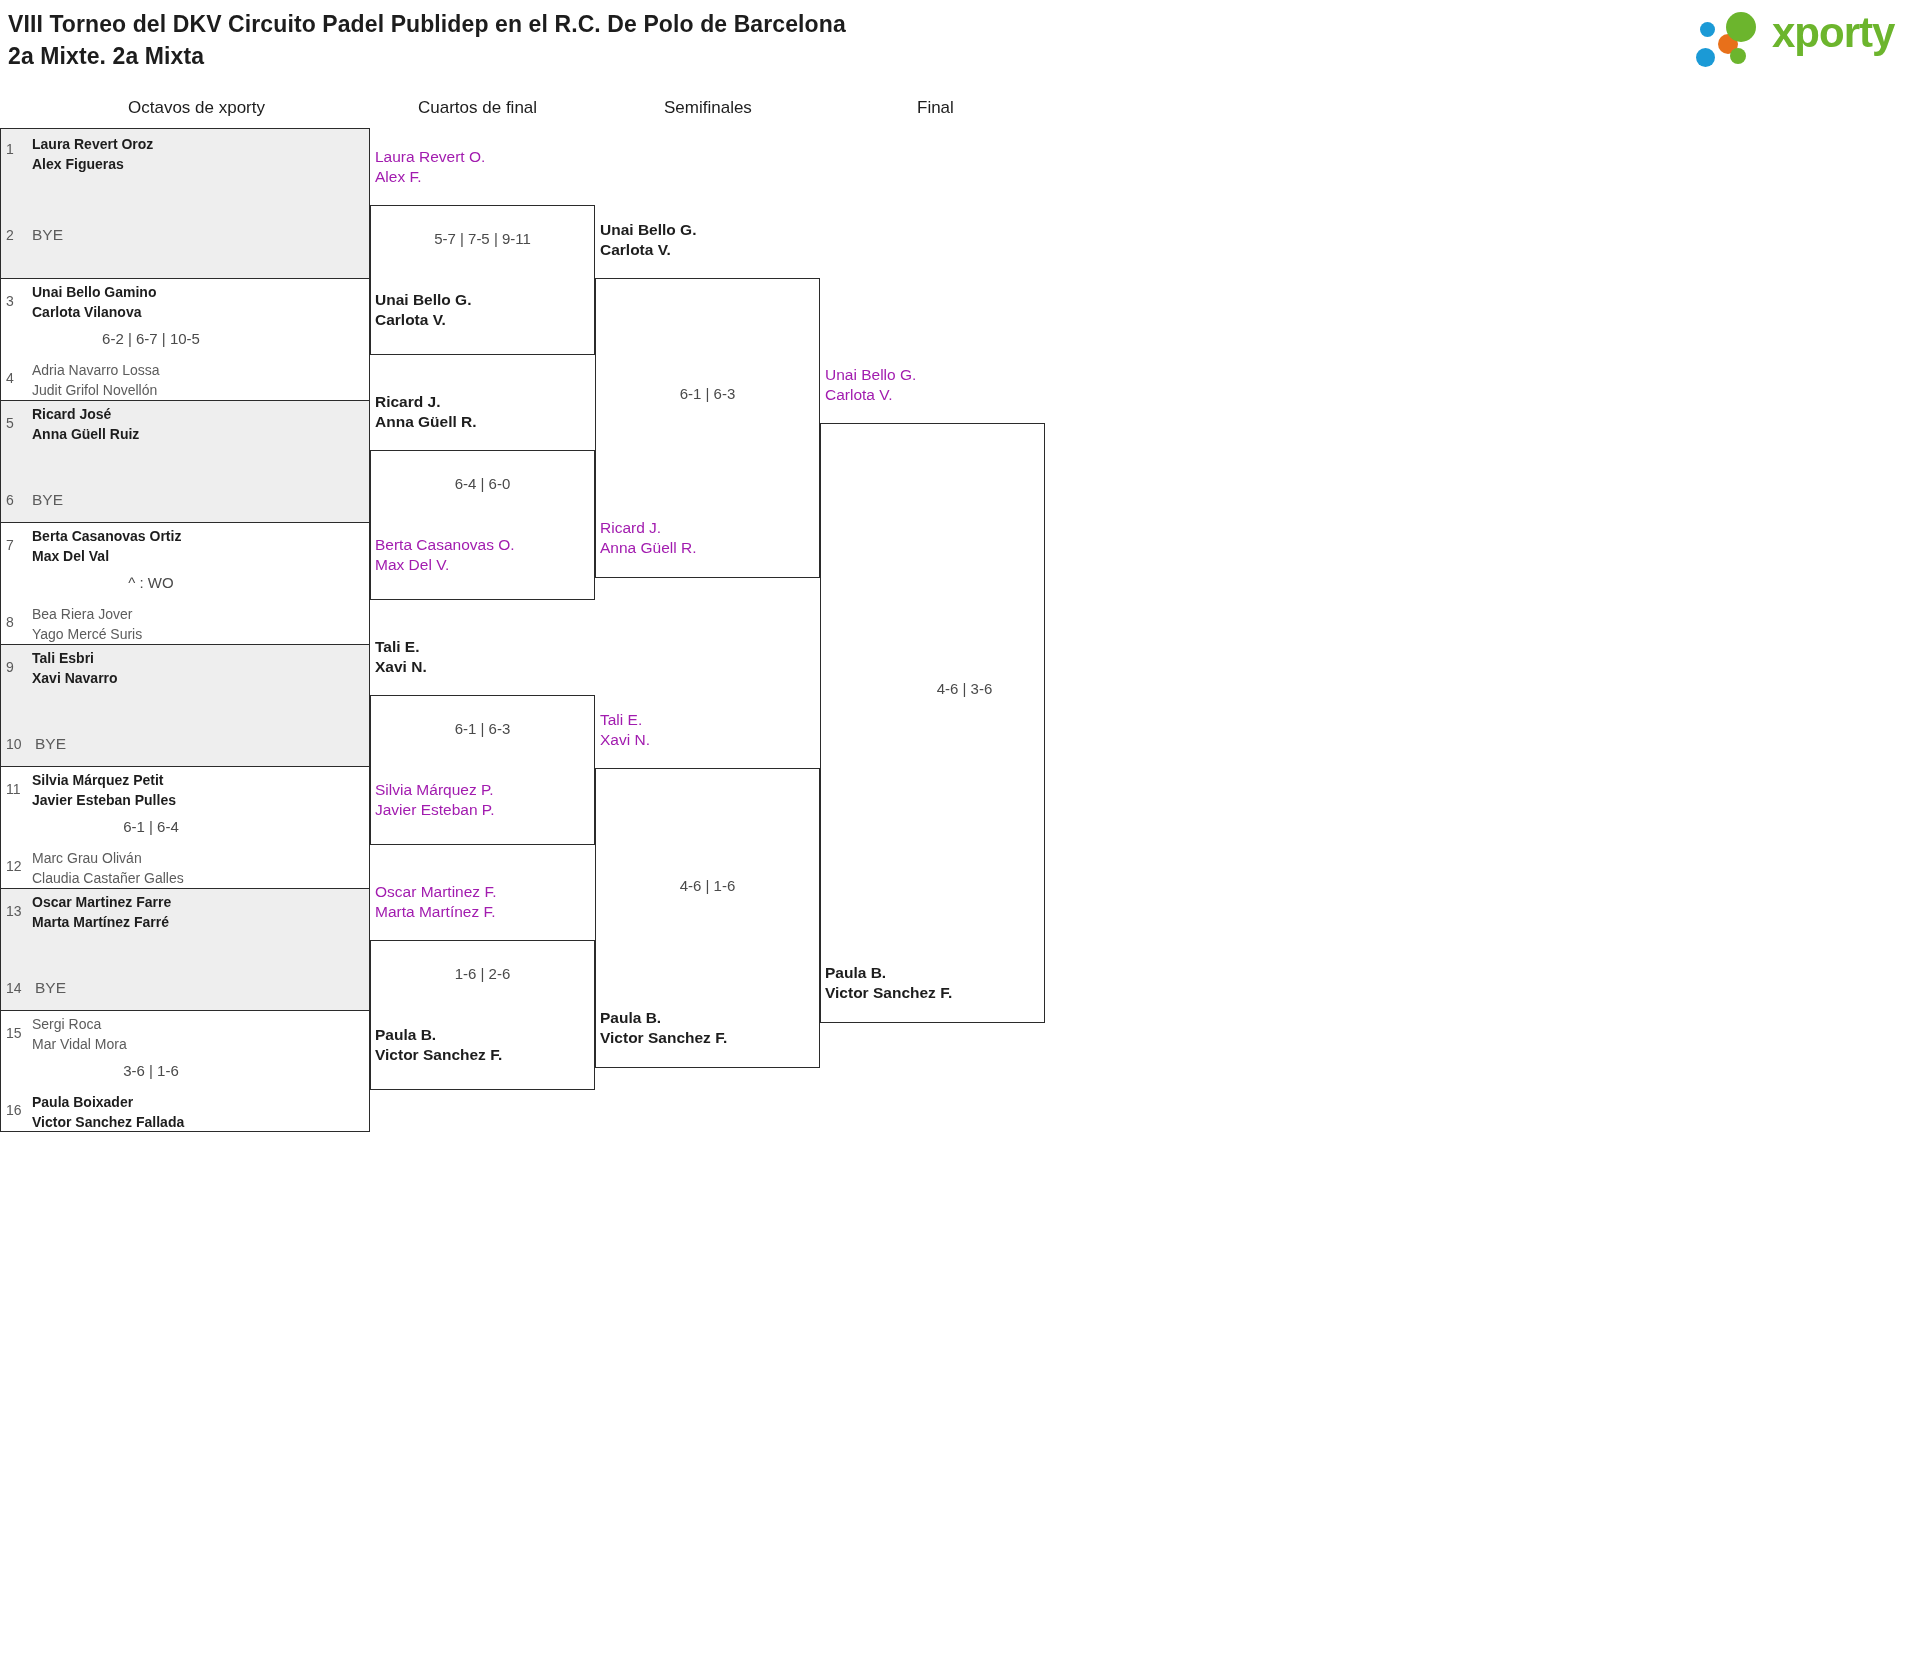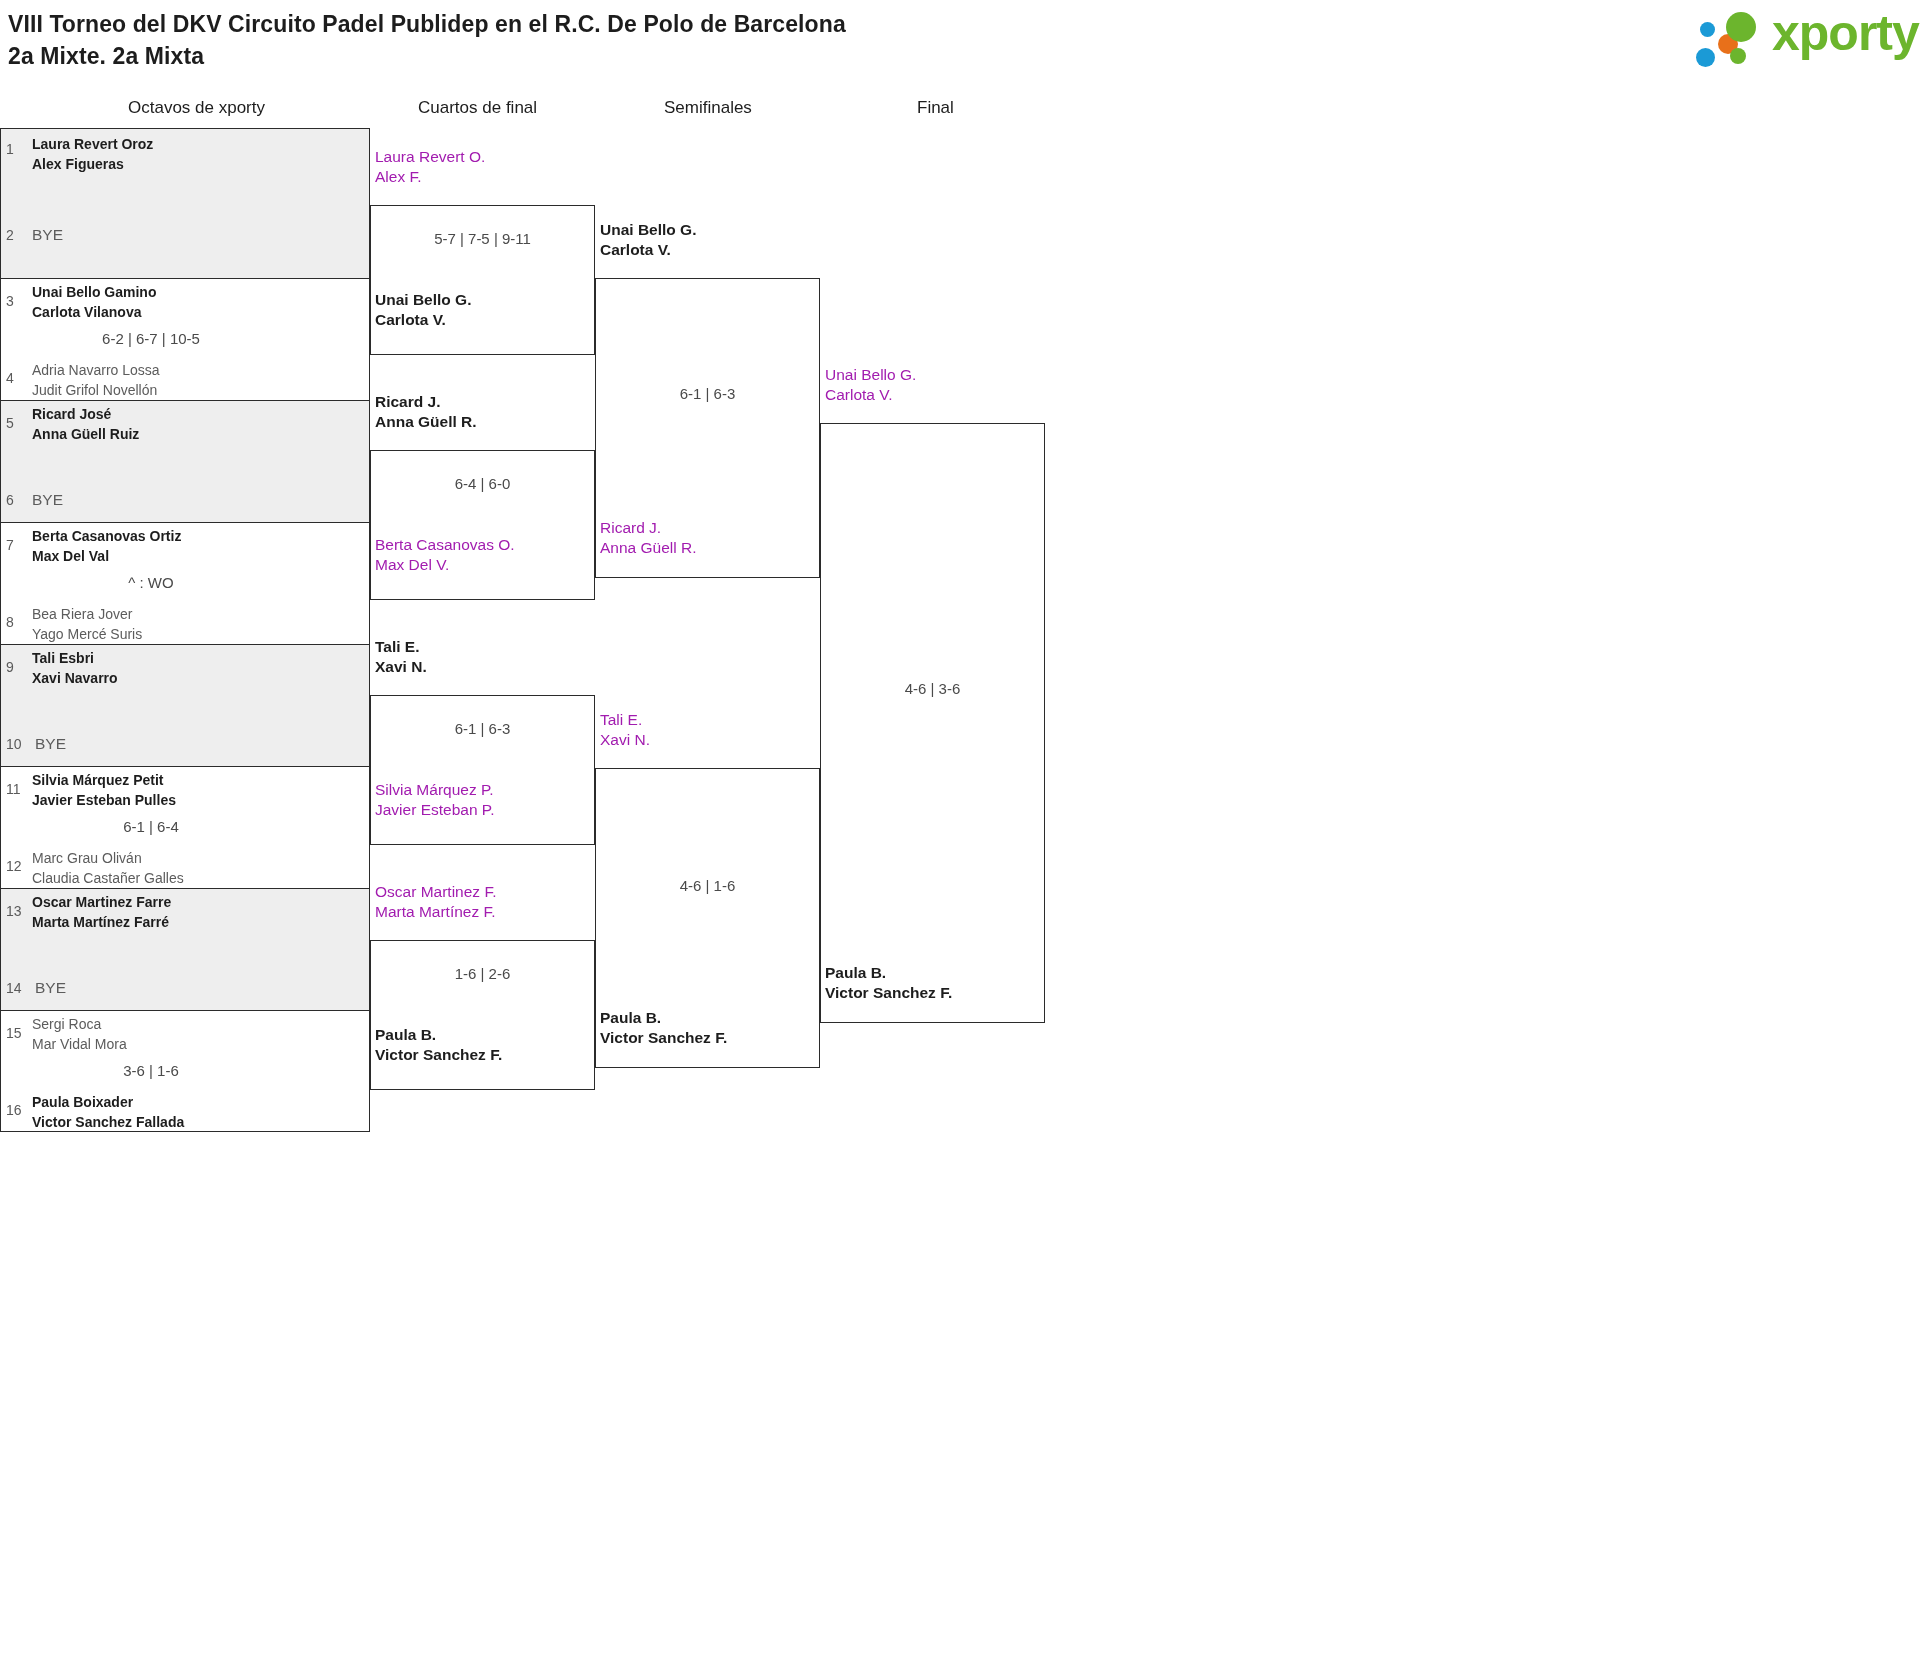--- a/index.html
+++ b/index.html
@@ -9,21 +9,21 @@
     font-family: "Liberation Sans", sans-serif;
     color: #2b2b2b;
     position: relative;
     overflow: hidden;
   }
   
   #header { position: absolute; left: 0; top: 0; width: 1920px; height: 80px; }
   #title-block { position: absolute; left: 8px; top: 8px; }
   .title-line { font-size: 23px; font-weight: 700; color: #1d1d1d; line-height: 32px; letter-spacing: .1px; }
   #logo { position: absolute; right: 10px; top: 6px; width: 210px; height: 56px; }
-  #logo-word { position: absolute; left: 72px; top: 4px; font-size: 50px; font-weight: 700;
+  #logo-word { position: absolute; left: 72px; top: 4px; font-size: 42px; font-weight: 700;
                color: #6cb52d; letter-spacing: -1px; line-height: 46px; text-align: right; }
   .dot { position: absolute; border-radius: 50%; }
   
   .round-head { position: absolute; font-size: 17px; color: #1d1d1d; top: 98px; white-space: nowrap; }
   
   #bracket { position: absolute; left: 0; top: 0; width: 1300px; height: 1400px; }
   .r1-cell {
     position: absolute; left: 0; width: 370px;
     border-top: 1.4px solid #2b2b2b;
     border-left: 1.4px solid #2b2b2b;
@@ -232,19 +232,19 @@
   <span class="adv win" style="left:600px; top:1008px;">
     <span>Paula B.</span><br>
     <span>Victor Sanchez F.</span>
   </span>
 
   <div class="mbox" style="left:820px; top:423px; width:225px; height:600px;"></div>
   <span class="adv lose" style="left:825px; top:365px;">
     <span>Unai Bello G.</span><br>
     <span>Carlota V.</span>
   </span>
-  <span class="score" style="left:820px; width:225px; text-align:center; top:680px;">4-6 | 3-6</span>
+  <span class="score" style="left:852px; width:225px; text-align:center; top:680px;">4-6 | 3-6</span>
   <span class="adv win" style="left:825px; top:963px;">
     <span>Paula B.</span><br>
     <span>Victor Sanchez F.</span>
   </span>
 
 </div>
 
 </body></html>

